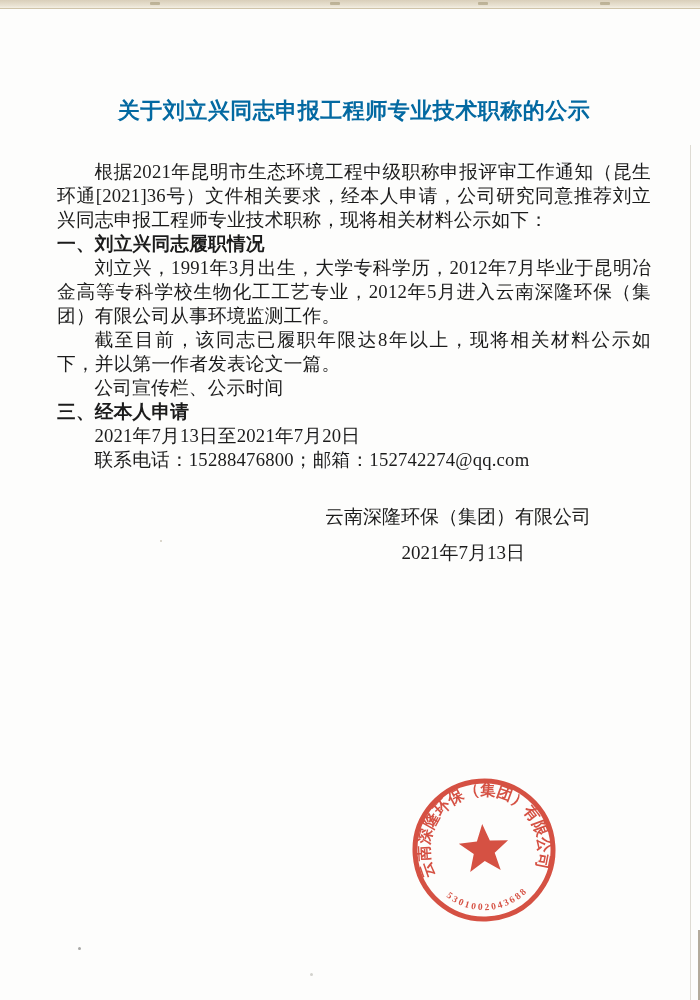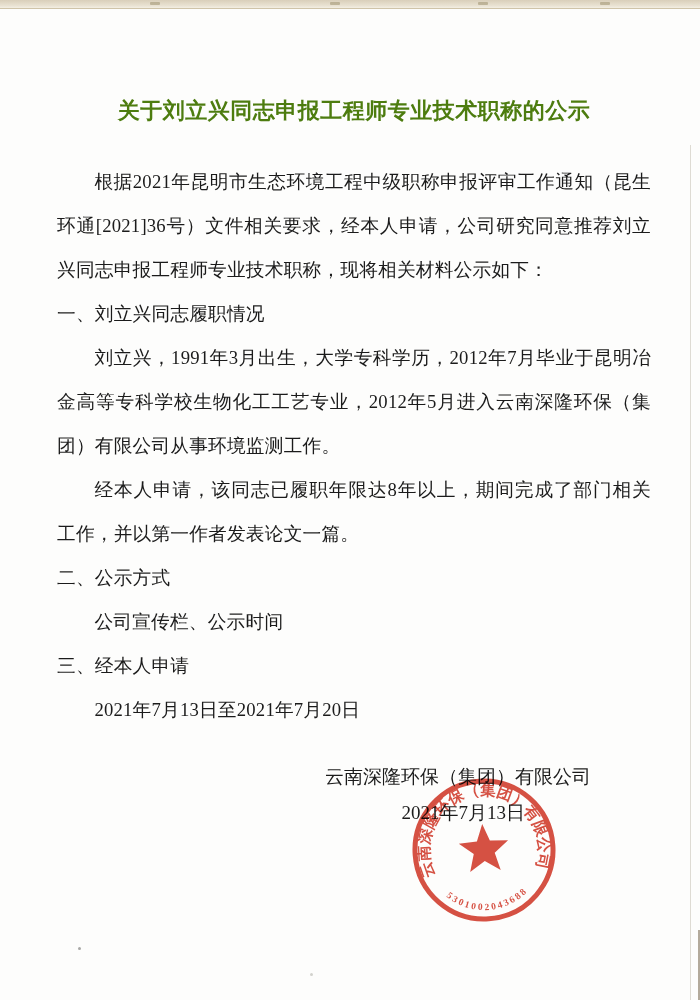--- a/index.html
+++ b/index.html
@@ -70,35 +70,35 @@
     z-index: 3;
   }
   .doc-title {
     margin: 0;
     padding-top: 96px;
     text-align: center;
     font-family: "Liberation Sans", "DejaVu Sans", sans-serif;
     font-weight: 700;
     font-size: 22px;
     letter-spacing: 0.5px;
-    color: #4d7c0f;
+    color: #0369a1;
   }
   .body-text {
     margin-top: 34px;
   }
   .body-text p {
     margin: 0;
     font-size: 18.7px;
-    line-height: 44px;
+    line-height: 24px;
     text-align: justify;
     text-justify: inter-character;
     letter-spacing: 0.2px;
   }
   .body-text p.indent { text-indent: 2em; }
-  .body-text p.heading { text-indent: 0; }
+  .body-text p.heading { text-indent: 0; font-weight: bold; }
 
   .sig-company {
     margin: 0;
     margin-top: 33px;
     font-size: 19px;
     line-height: 24px;
     text-align: right;
     padding-right: 60px;
   }
   .sig-date {
@@ -146,25 +146,25 @@
   <span class="speck s2"></span>
   <span class="speck s3"></span>
 
   <div class="content">
     <h1 class="doc-title">关于刘立兴同志申报工程师专业技术职称的公示</h1>
 
     <div class="body-text">
       <p class="indent">根据2021年昆明市生态环境工程中级职称申报评审工作通知（昆生环通[2021]36号）文件相关要求，经本人申请，公司研究同意推荐刘立兴同志申报工程师专业技术职称，现将相关材料公示如下：</p>
       <p class="heading">一、刘立兴同志履职情况</p>
       <p class="indent">刘立兴，1991年3月出生，大学专科学历，2012年7月毕业于昆明冶金高等专科学校生物化工工艺专业，2012年5月进入云南深隆环保（集团）有限公司从事环境监测工作。</p>
-      <p class="indent">经本人申请，该同志已履职年限达8年以上，期间完成了部门相关工作，并以第一作者发表论文一篇。</p>
-      <p class="heading">二、公示方式</p>
+      <p class="indent">截至目前，该同志已履职年限达8年以上，现将相关材料公示如下，并以第一作者发表论文一篇。</p>
       <p class="indent">公司宣传栏、公示时间</p>
       <p class="heading">三、经本人申请</p>
       <p class="indent">2021年7月13日至2021年7月20日</p>
+      <p class="indent">联系电话：15288476800；邮箱：152742274@qq.com</p>
     </div>
 
     <p class="sig-company">云南深隆环保（集团）有限公司</p>
     <p class="sig-date">2021年7月13日</p>
   </div>
 
   <div class="seal-wrap">
     <svg viewBox="-77 -77 154 154" xmlns="http://www.w3.org/2000/svg">
       <defs>
         <path id="arcTop" d="M -48.6 25.8 A 55 55 0 1 1 48.6 25.8" fill="none"></path>

